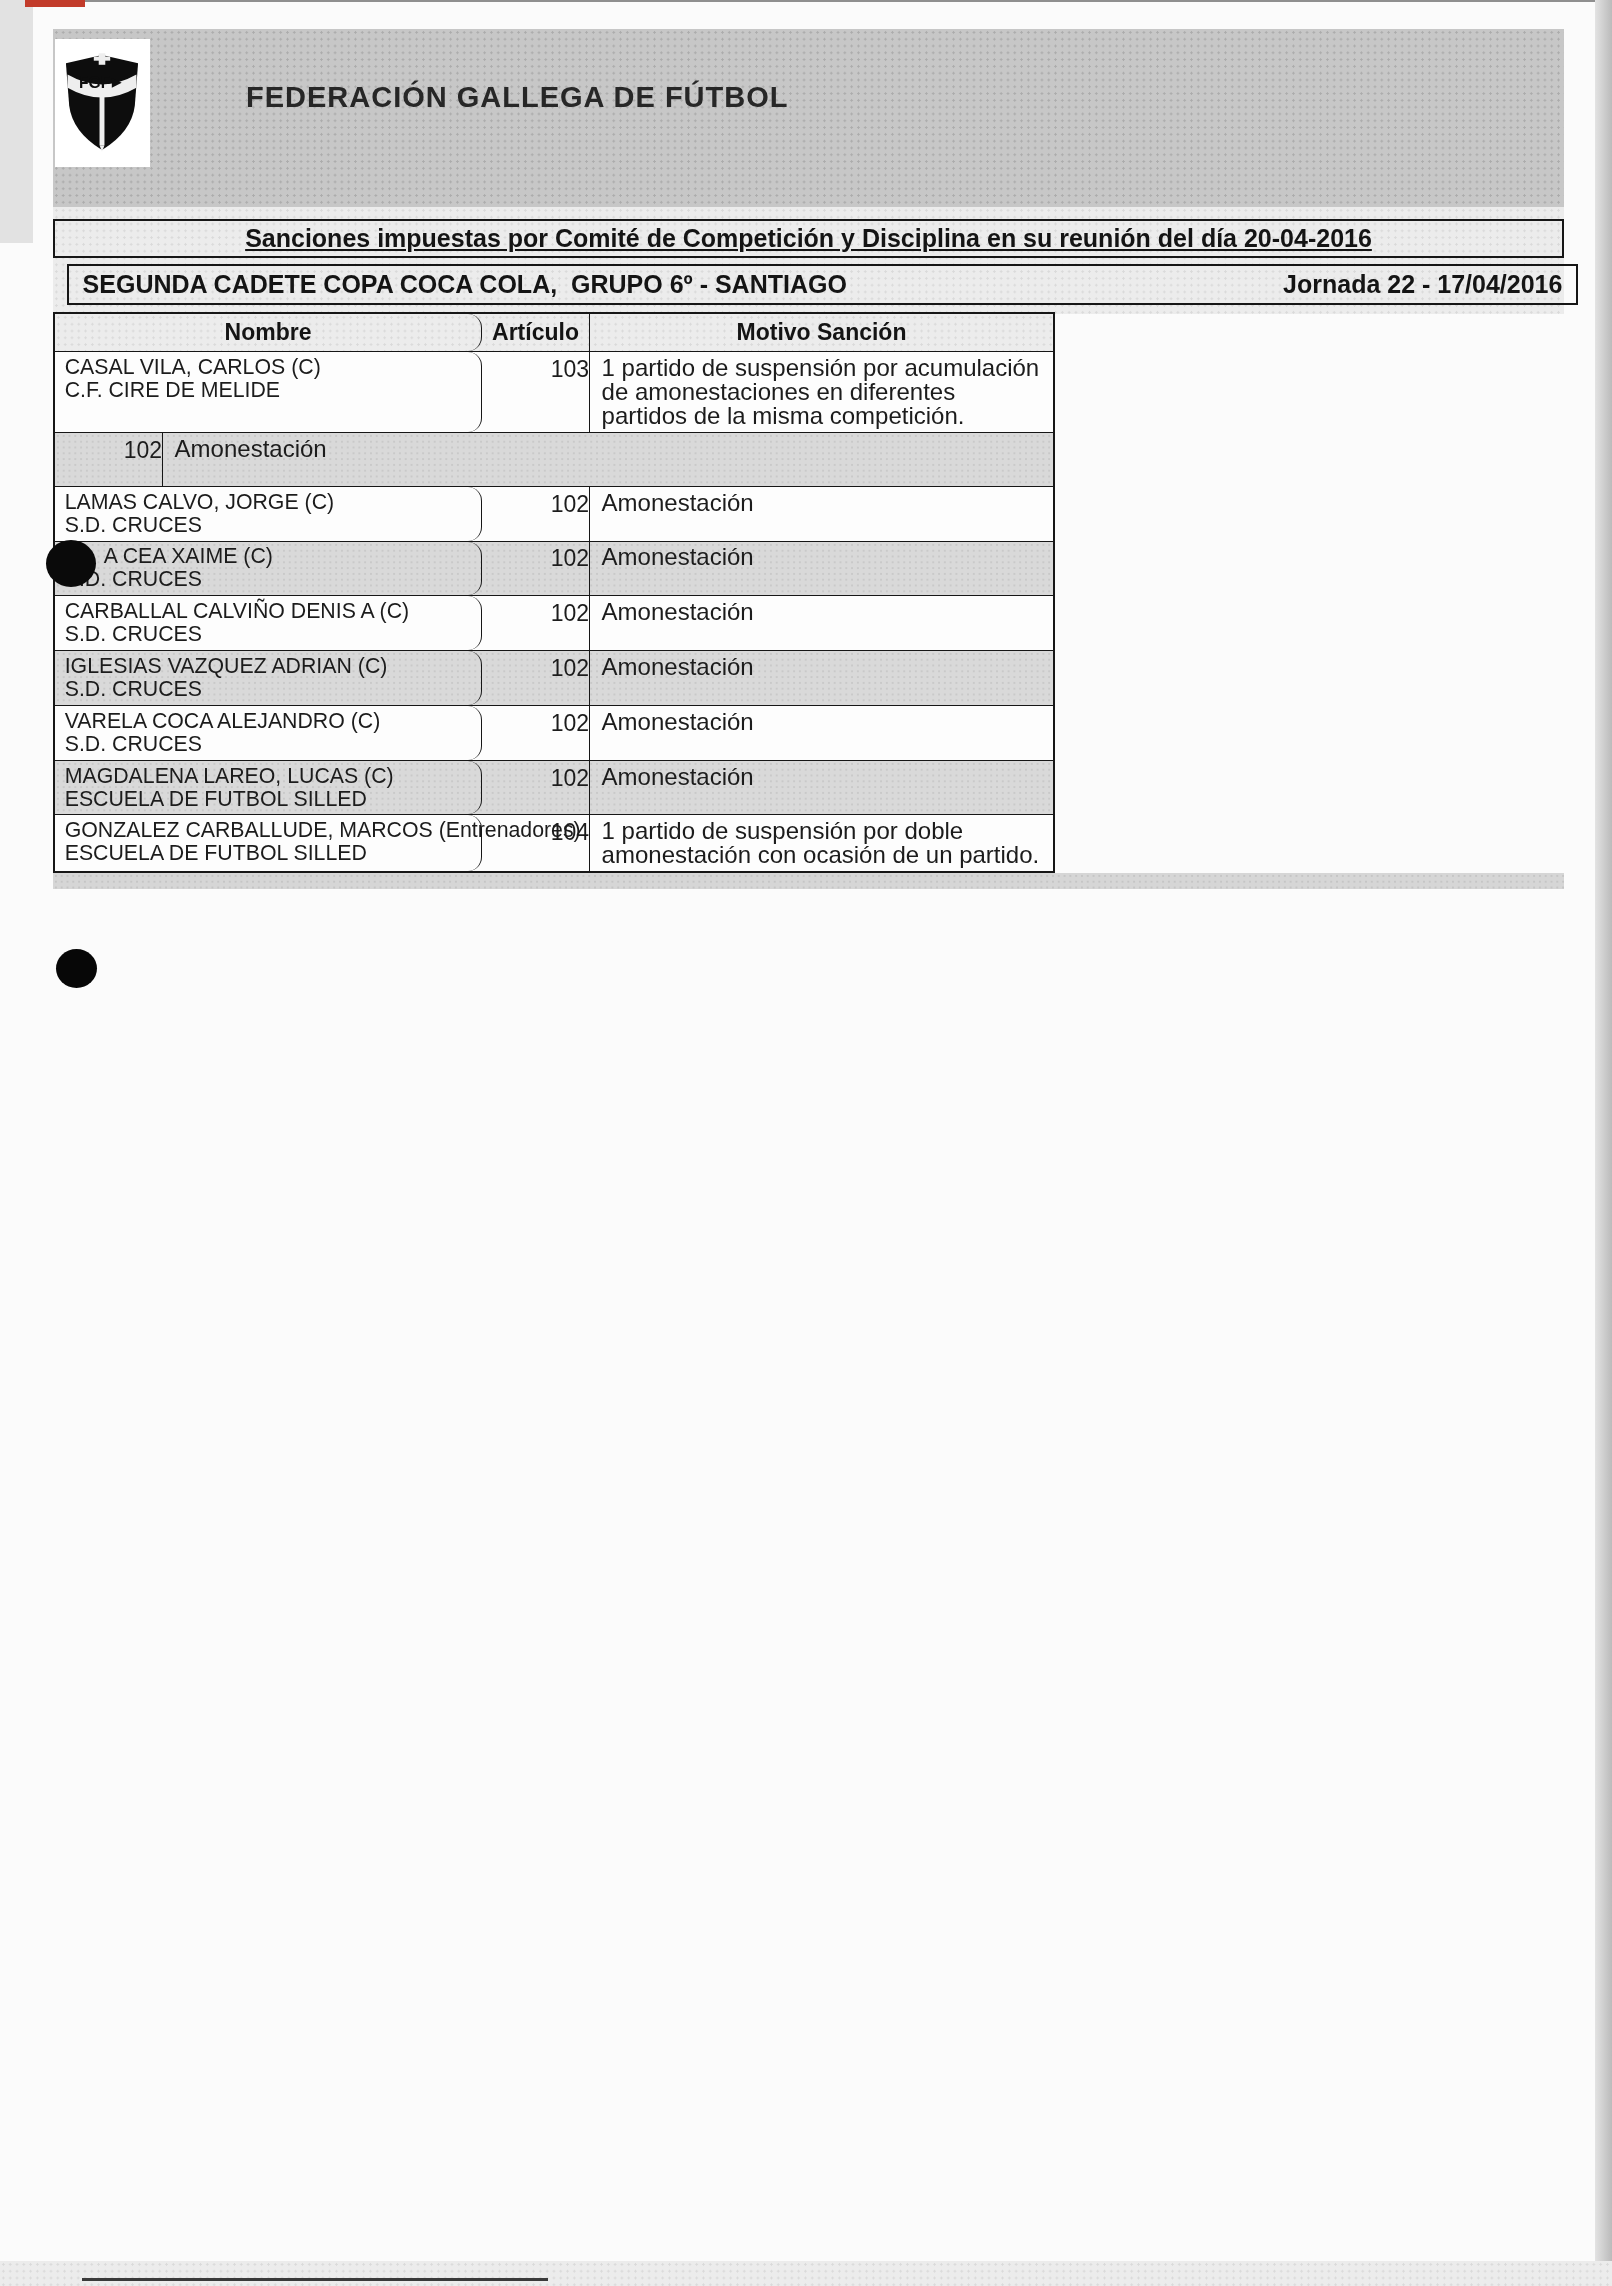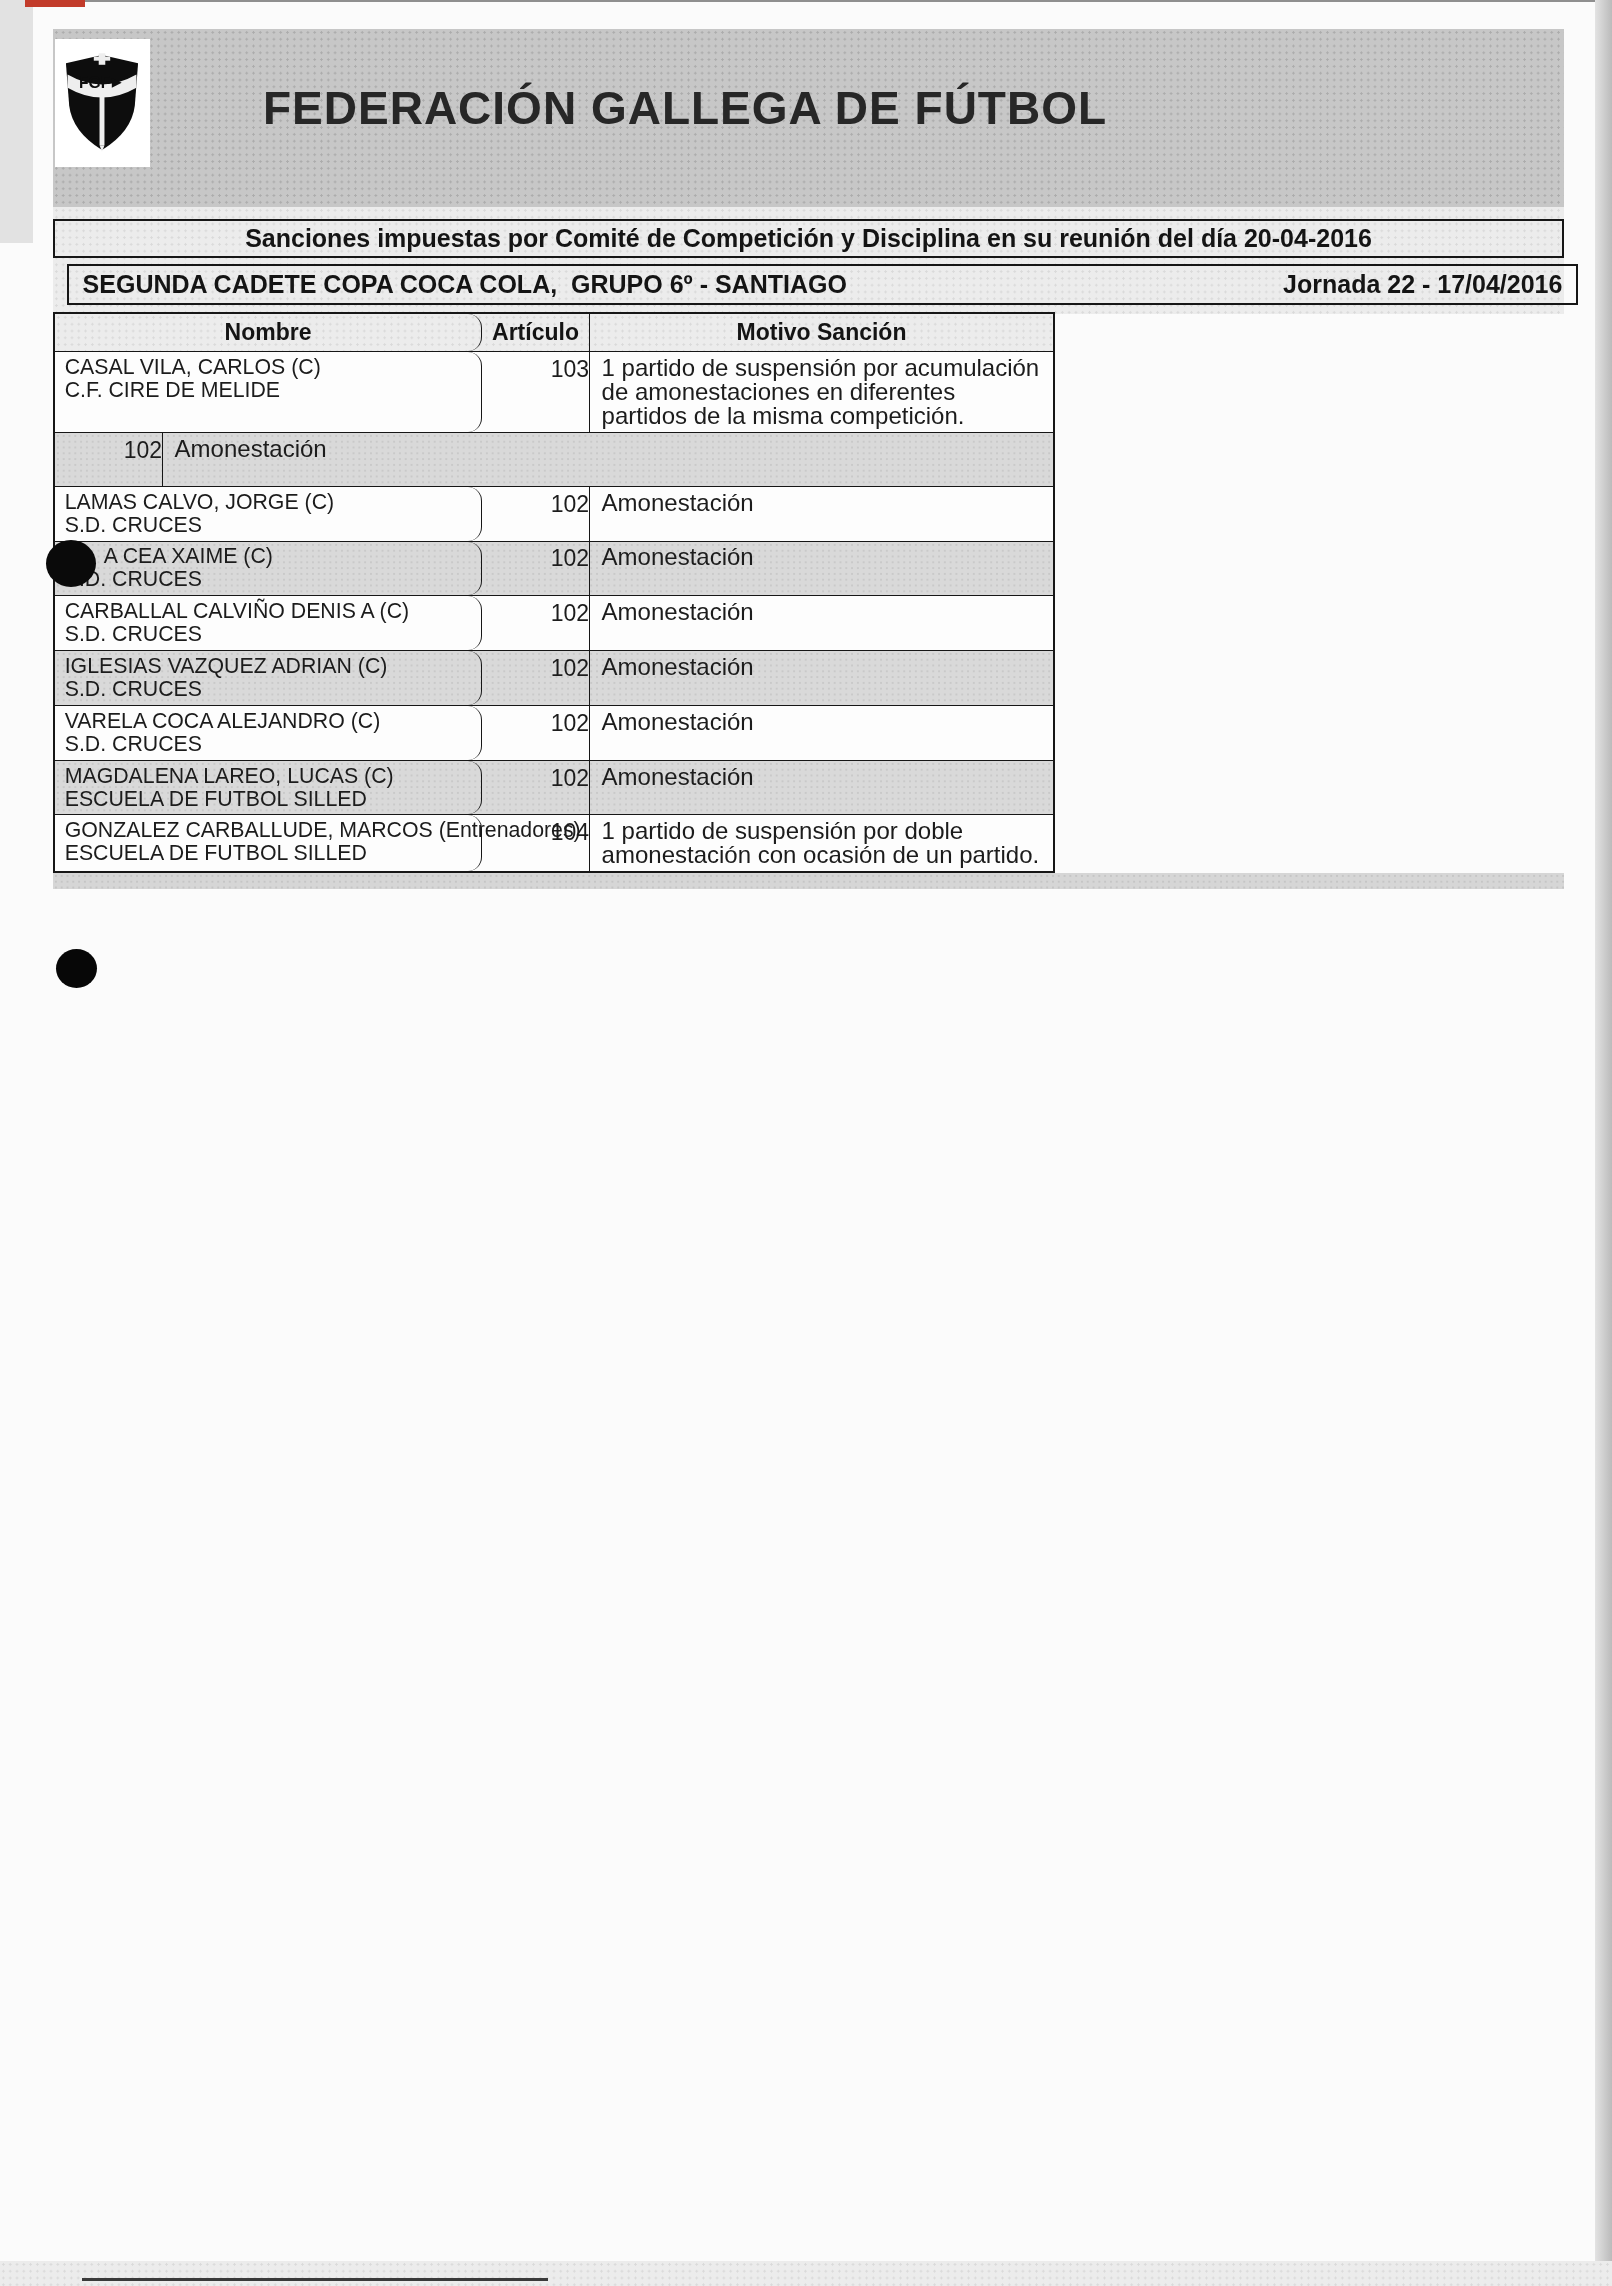--- a/index.html
+++ b/index.html
@@ -36,28 +36,28 @@
   .edge-left-top { position:absolute; left:0; top:0; width:33px; height:243px; background:#e2e2e2; }
   .edge-right { position:absolute; right:0; top:0; width:18.4px; height:2286px;
                 background:linear-gradient(to right,#e3e3e3,#b8b8b8); }
   .bottom-band { position:absolute; left:0; bottom:0; width:1613px; height:25px; }
   .bottom-line { position:absolute; left:82px; bottom:4.9px; width:466px; height:2.9px; background:#3a3a3a; }
 
   
   .header-band { position:absolute; left:53px; top:29px; width:1511px; height:178px; }
   .logo-box { position:absolute; left:1.9px; top:9.7px; width:95px; height:128px; background:#ffffff;
               display:flex; align-items:center; justify-content:center; }
-  .org-title { position:absolute; left:210px; top:52px; font-size:46px; font-weight:bold;
+  .org-title { position:absolute; left:193px; top:52px; font-size:29px; font-weight:bold;
                color:#272727; letter-spacing:1px; }
 
   
   .backdrop { position:absolute; left:53px; top:207px; width:1511px; height:107px; }
   .box1 { position:absolute; left:53px; top:219px; width:1511px; height:39px;
           border:2.9px solid #161616; display:flex; align-items:center; justify-content:center; }
-  .box1 span { font-size:25px; font-weight:bold; color:#141414; }
+  .box1 span { font-size:25px; font-weight:bold; text-decoration:underline; color:#141414; }
   .box2 { position:absolute; left:67px; top:264px; width:1511px; height:41px;
           border:2.9px solid #161616; display:flex; align-items:center;
           justify-content:space-between; padding:0 13.6px; }
   .box2 span { font-size:25px; font-weight:bold; color:#141414; white-space:pre; }
 
   
   .content-col { position:absolute; left:53px; top:312px; width:1511px; }
   .s-table { width:1002px; border:2.9px solid #161616; background:#fdfdfd; }
   .thead { display:flex; height:37px; }
   .hcell { display:flex; align-items:center; justify-content:center;

